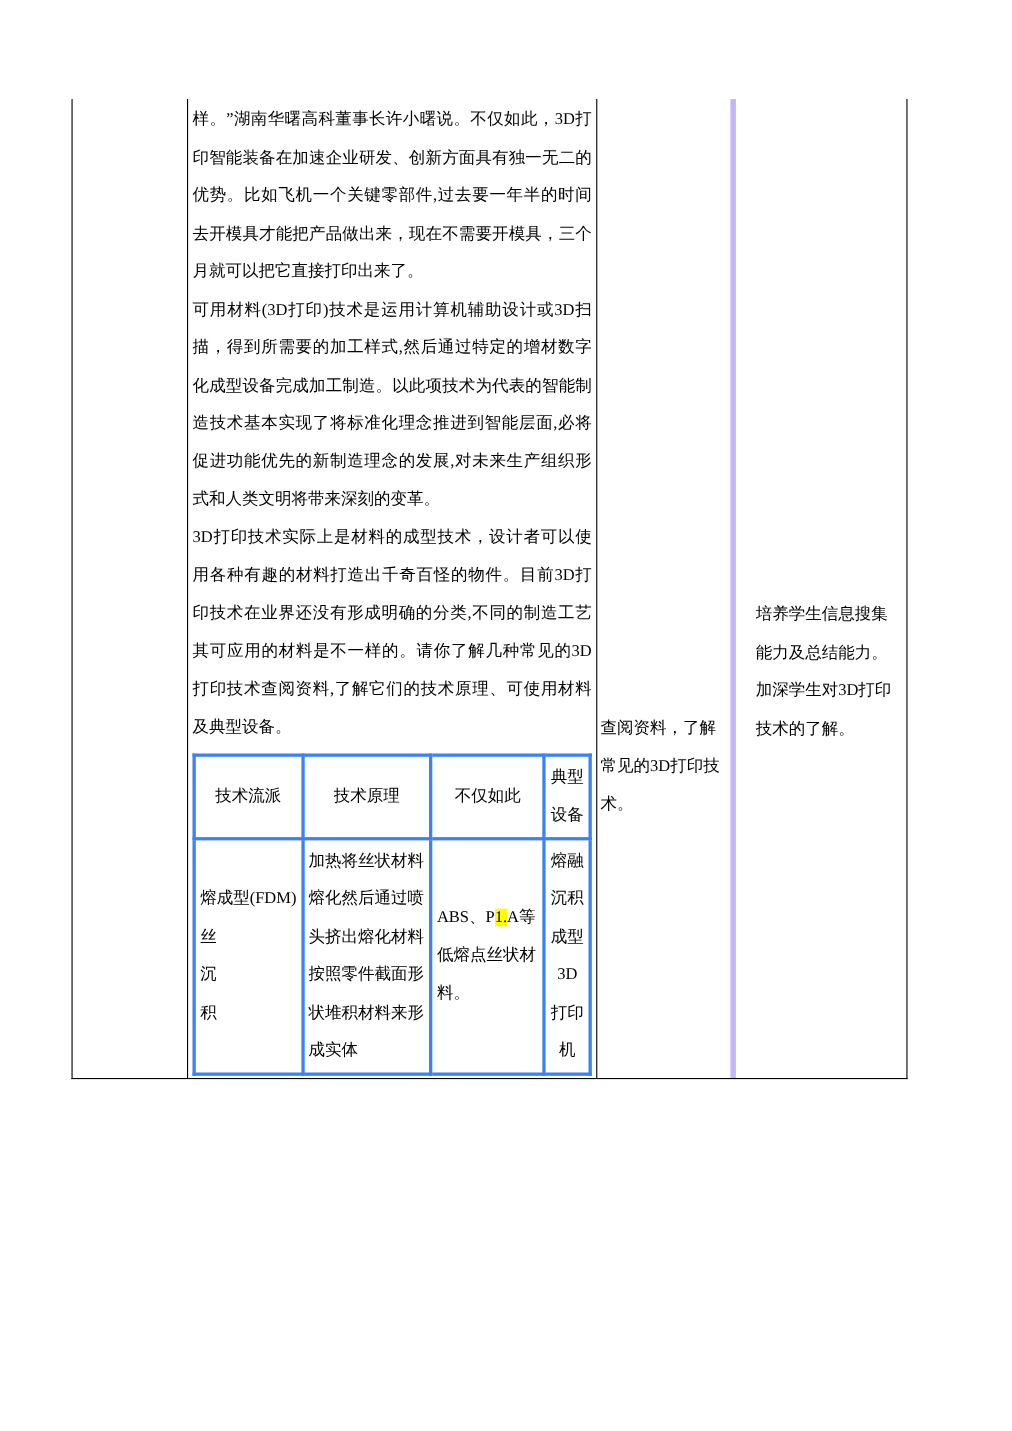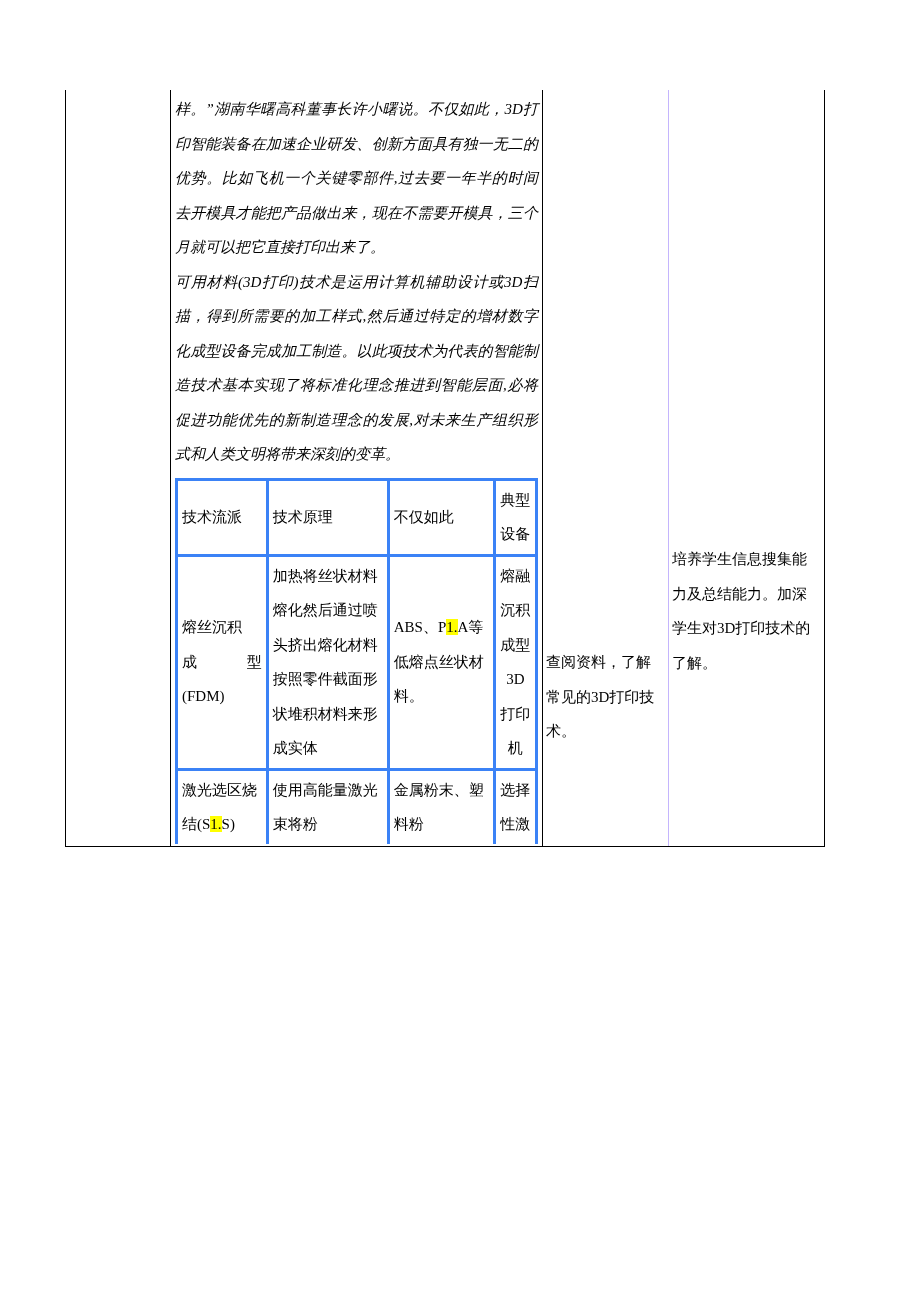--- a/index.html
+++ b/index.html
@@ -24,39 +24,39 @@
     flex-shrink: 0;
   }
   .col-main {
     flex: 1;
     border-right: 1px solid #000;
     padding: 2px 4px 2px 4px;
     min-width: 0;
   }
   .col-student {
     width: 126px;
-    border-right: 1px solid #c4b5fd;
+    border-right: 5px solid #c4b5fd;
     padding: 0 3px;
     flex-shrink: 0;
     position: relative;
   }
   .col-intent {
     width: 155px;
     padding: 0 3px;
     flex-shrink: 0;
     position: relative;
   }
-  .para { text-align: justify; font-style: italic; }
+  .para { text-align: justify; }
   .section-head { }
   .hl {
     background: #ffff00;
   }
   .fdm-name {
     display: flex;
-    flex-direction: column;
+    flex-direction: row;
     height: 100%;
     justify-content: center;
   }
   .fdm-row2 {
     display: flex;
     justify-content: space-between;
   }
 
   table.tech {
     border-collapse: collapse;
@@ -64,46 +64,47 @@
     margin-top: 6px;
   }
   table.tech td, table.tech th {
     border: 3px solid #3b82f6;
     padding: 2px 4px;
     vertical-align: middle;
     font-weight: normal;
     text-align: left;
     line-height: 2.3;
   }
-  table.tech th { }
+  table.tech th { text-align: center; }
   table.tech .c1 { width: 90px; }
   table.tech .c2 { width: 120px; font-family: Liberation Serif, serif; }
   table.tech .c3 { width: 105px; }
   table.tech .c4 { width: 42px; text-align: center; }
   table.tech tr.last td { border-bottom: none; }
 
   .student-block {
     position: absolute;
     left: 3px; right: 3px;
   }
   .intent-block {
     position: absolute;
-    left: 3px; right: 3px;
+    left: 18px; right: 3px;
   }
 </style>
 </head>
 <body>
 
 <div class="outer">
 
   <div class="col-left"></div>
 
   <div class="col-main">
     <div class="para">样。”湖南华曙高科董事长许小曙说。不仅如此，3D打印智能装备在加速企业研发、创新方面具有独一无二的优势。比如飞机一个关键零部件,过去要一年半的时间去开模具才能把产品做出来，现在不需要开模具，三个月就可以把它直接打印出来了。</div>
     <div class="para">可用材料(3D打印)技术是运用计算机辅助设计或3D扫描，得到所需要的加工样式,然后通过特定的增材数字化成型设备完成加工制造。以此项技术为代表的智能制造技术基本实现了将标准化理念推进到智能层面,必将促进功能优先的新制造理念的发展,对未来生产组织形式和人类文明将带来深刻的变革。</div>
+    <div class="para">3D打印技术实际上是材料的成型技术，设计者可以使用各种有趣的材料打造出千奇百怪的物件。目前3D打印技术在业界还没有形成明确的分类,不同的制造工艺其可应用的材料是不一样的。请你了解几种常见的3D打印技术查阅资料,了解它们的技术原理、可使用材料及典型设备。</div>
 
     <table class="tech">
       <tbody>
           <tr>
         <th class="c1">技术流派</th>
         <th class="c2">技术原理</th>
         <th class="c3">不仅如此</th>
         <th class="c4">典型设备</th>
       </tr>
       <tr>
@@ -116,28 +117,20 @@
             </span>
             <span>(FDM)</span>
           </div>
         </td>
         <td class="c2">加热将丝状材料熔化然后通过喷头挤出熔化材料按照零件截面形状堆积材料来形成实体</td>
         <td class="c3">
           <span>ABS、P</span><span class="hl">1.</span><span>A等低熔点丝状材料。</span>
         </td>
         <td class="c4">熔融沉积成型3D打印机</td>
       </tr>
-      <tr class="last">
-        <td class="c1">
-          <span>激光选区烧结(S</span><span class="hl">1.</span><span>S)</span>
-        </td>
-        <td class="c2">使用高能量激光束将粉</td>
-        <td class="c3" style="vertical-align:top;">金属粉末、塑料粉</td>
-        <td class="c4">选择性激</td>
-      </tr>
     </tbody>
       </table>
   </div>
 
   <div class="col-student">
     <div class="student-block" style="top:555px;">查阅资料，了解常见的3D打印技术。</div>
   </div>
 
   <div class="col-intent">
     <div class="intent-block" style="top:452px;">培养学生信息搜集能力及总结能力。加深学生对3D打印技术的了解。</div>

